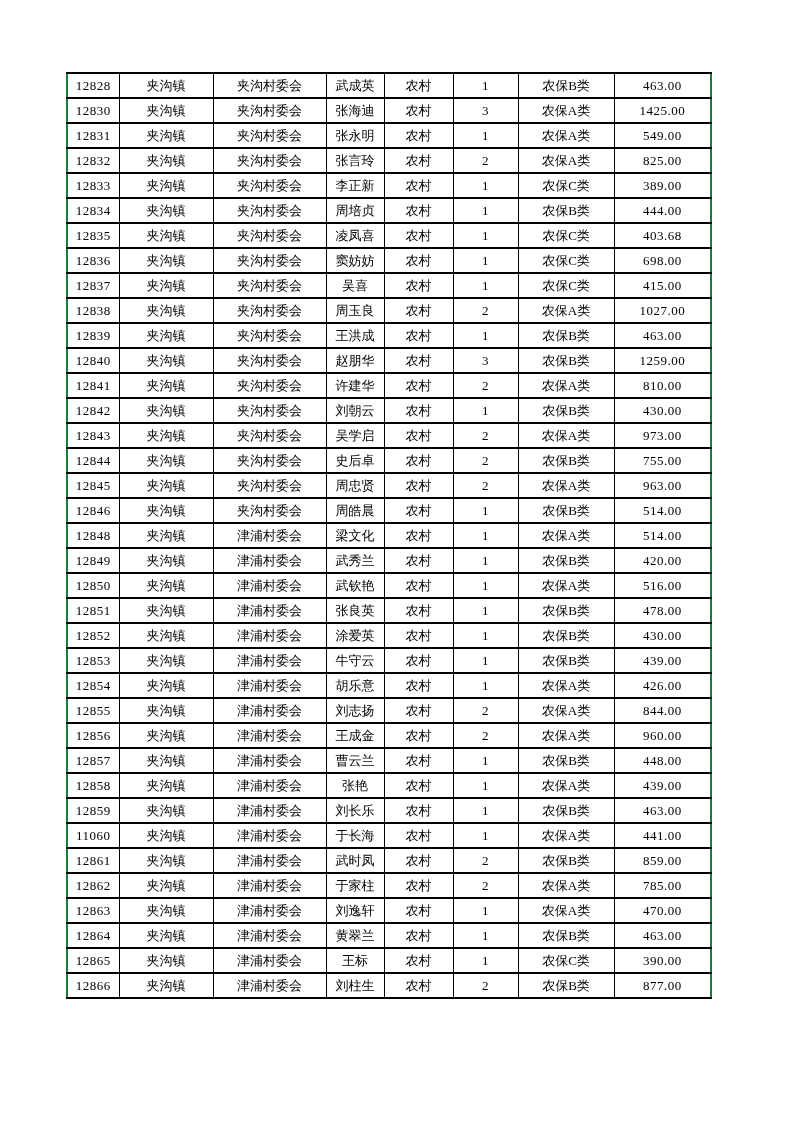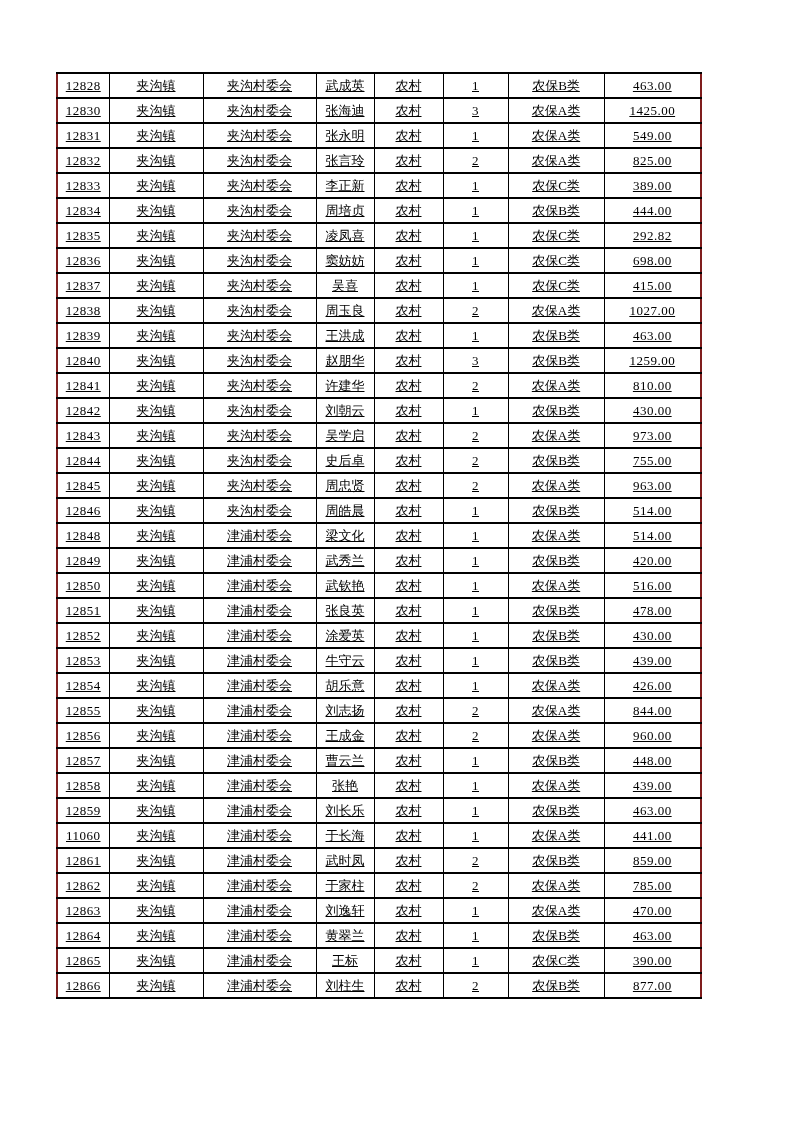--- a/index.html
+++ b/index.html
@@ -11,27 +11,26 @@
     position: relative;
     width: 793px;
     height: 1122px;
     background: #ffffff;
     overflow: hidden;
     font-family: "Liberation Serif", "DejaVu Serif", serif;
     color: #000000;
   }
   table.data-table {
     position: absolute;
-    left: 56px;
+    left: 66px;
     top: 72px;
     width: 644px;
     border-collapse: collapse;
     table-layout: fixed;
-    border: 2px solid #7f1d1d;
-    text-decoration: underline;
+    border: 2px solid #15803d;
   }
   table.data-table td {
     border-left: 1px solid #000000;
     border-right: 1px solid #000000;
     border-top: 2px solid #000000;
     border-bottom: 2px solid #000000;
     height: 23px;
     padding: 0 2px;
     text-align: center;
     vertical-align: middle;
@@ -129,21 +128,21 @@
           <td class="num">444.00</td>
         </tr>
         <tr>
           <td class="num">12835</td>
           <td>夹沟镇</td>
           <td>夹沟村委会</td>
           <td>凌凤喜</td>
           <td>农村</td>
           <td class="num">1</td>
           <td>农保C类</td>
-          <td class="num">292.82</td>
+          <td class="num">403.68</td>
         </tr>
         <tr>
           <td class="num">12836</td>
           <td>夹沟镇</td>
           <td>夹沟村委会</td>
           <td>窦妨妨</td>
           <td>农村</td>
           <td class="num">1</td>
           <td>农保C类</td>
           <td class="num">698.00</td>

